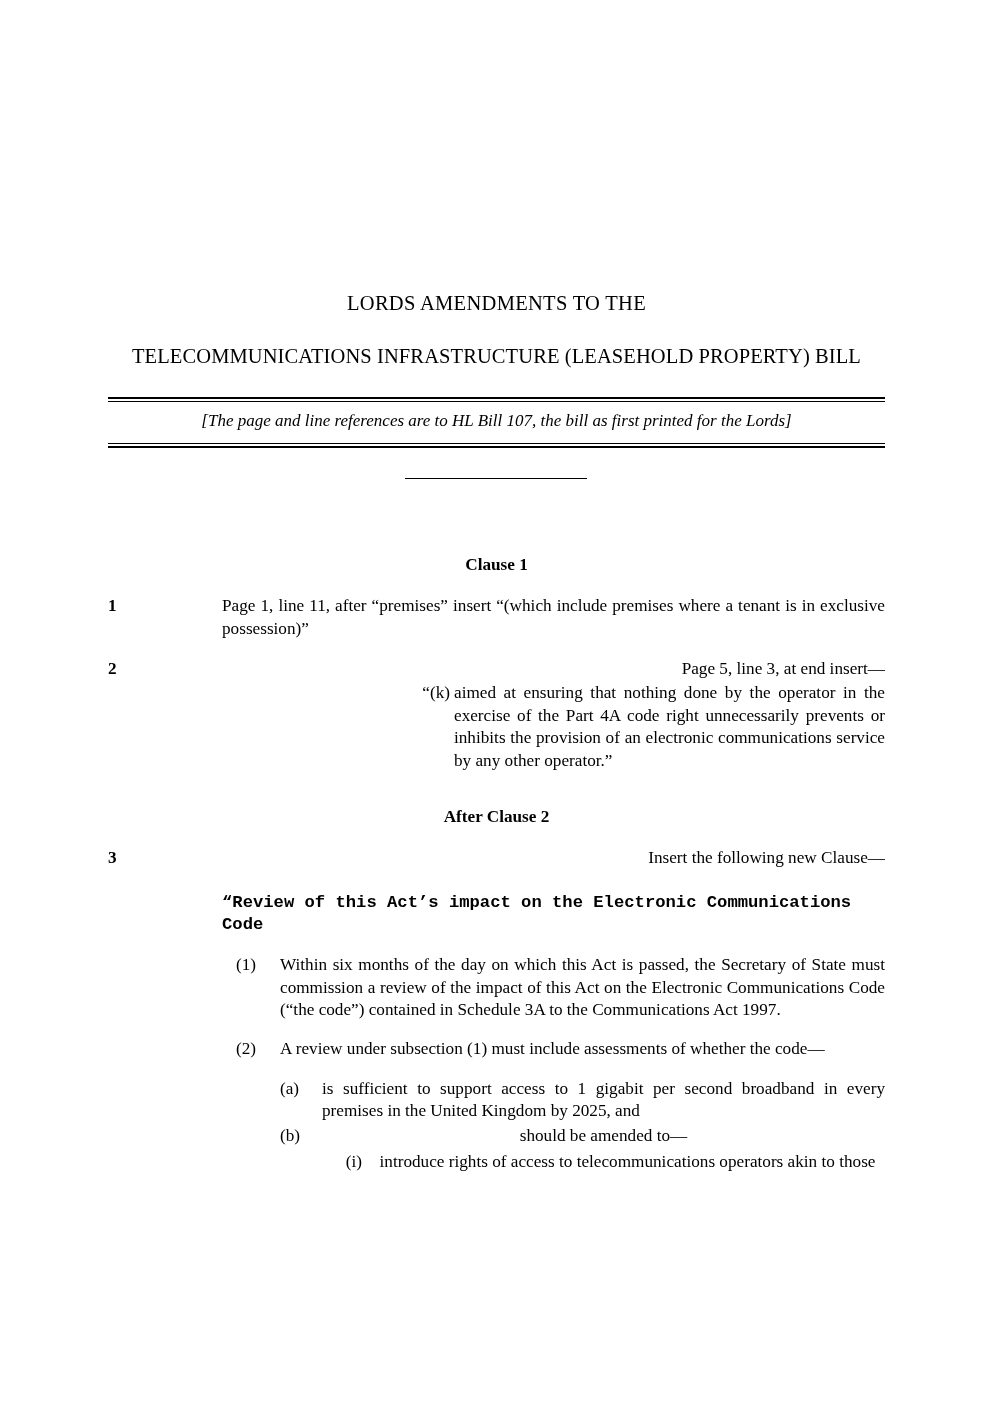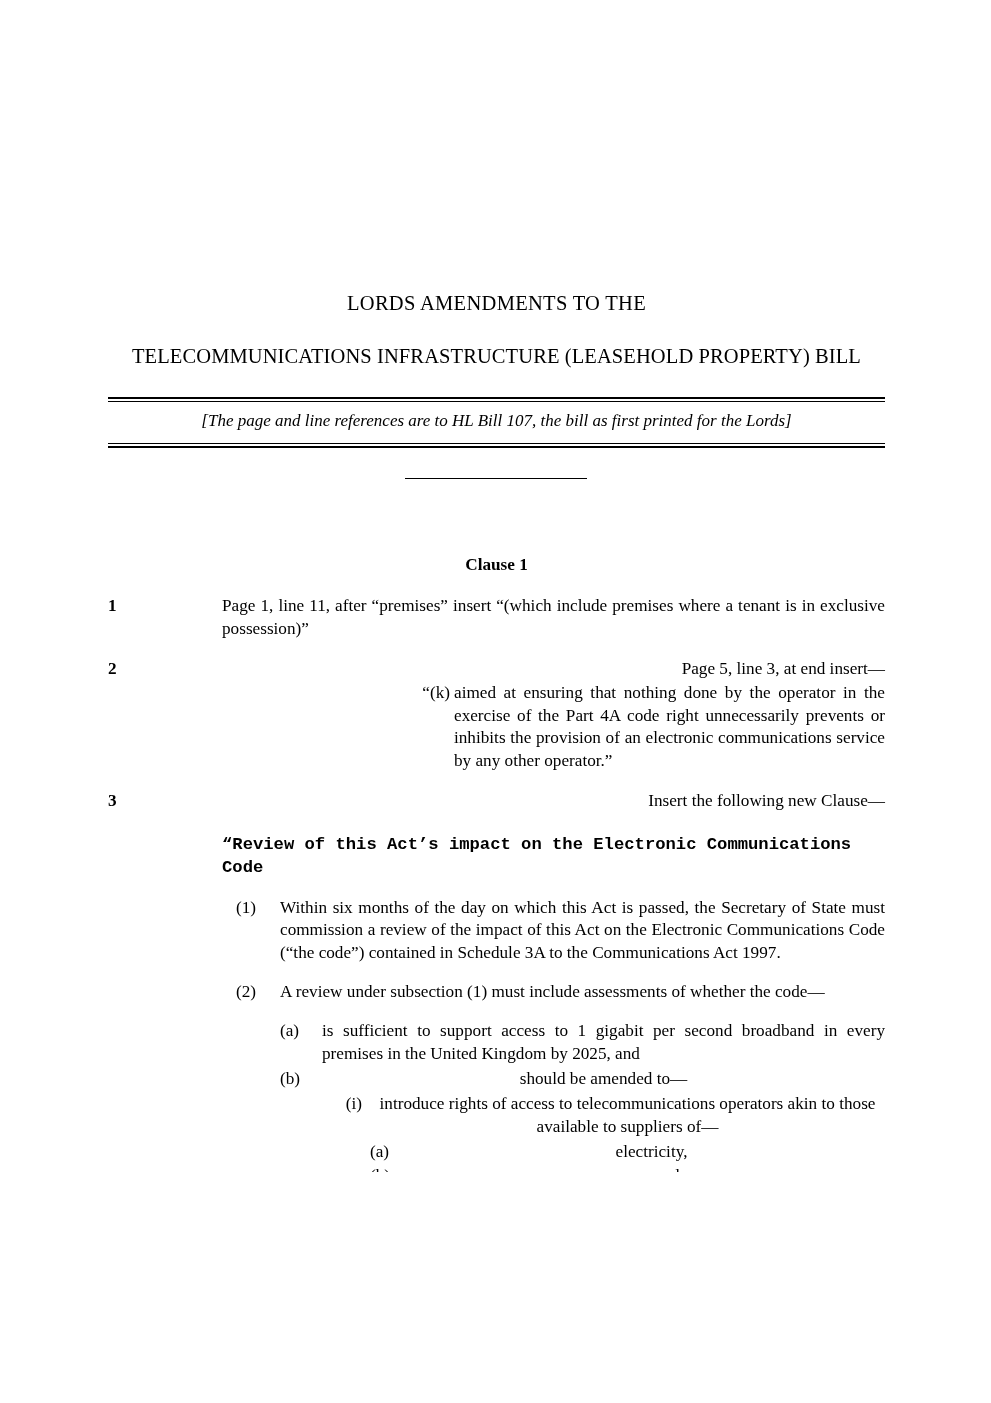--- a/index.html
+++ b/index.html
@@ -227,20 +227,21 @@
     <div class="amend">
       <div class="amend-num">2</div>
       <div class="amend-body no-justify">Page 5, line 3, at end insert—</div>
 
       <div class="para lvl-k">
         <span class="marker">“(k)</span>
         <div class="ptext">aimed at ensuring that nothing done by the operator in the exercise of the Part 4A code right unnecessarily prevents or inhibits the provision of an electronic communications service by any other operator.”</div>
       </div>
     </div>
 
+    <div class="section-heading spaced-above">After Clause 2</div>
 
     <div class="amend">
       <div class="amend-num">3</div>
       <div class="amend-body no-justify">Insert the following new Clause—</div>
 
       <div class="newclause-head">“Review of this Act’s impact on the Electronic Communications Code</div>
 
       <div class="para lvl-1">
         <span class="marker">(1)</span>
         <div class="ptext">Within six months of the day on which this Act is passed, the Secretary of State must commission a review of the impact of this Act on the Electronic Communications Code (“the code”) contained in Schedule 3A to the Communications Act 1997.</div>

